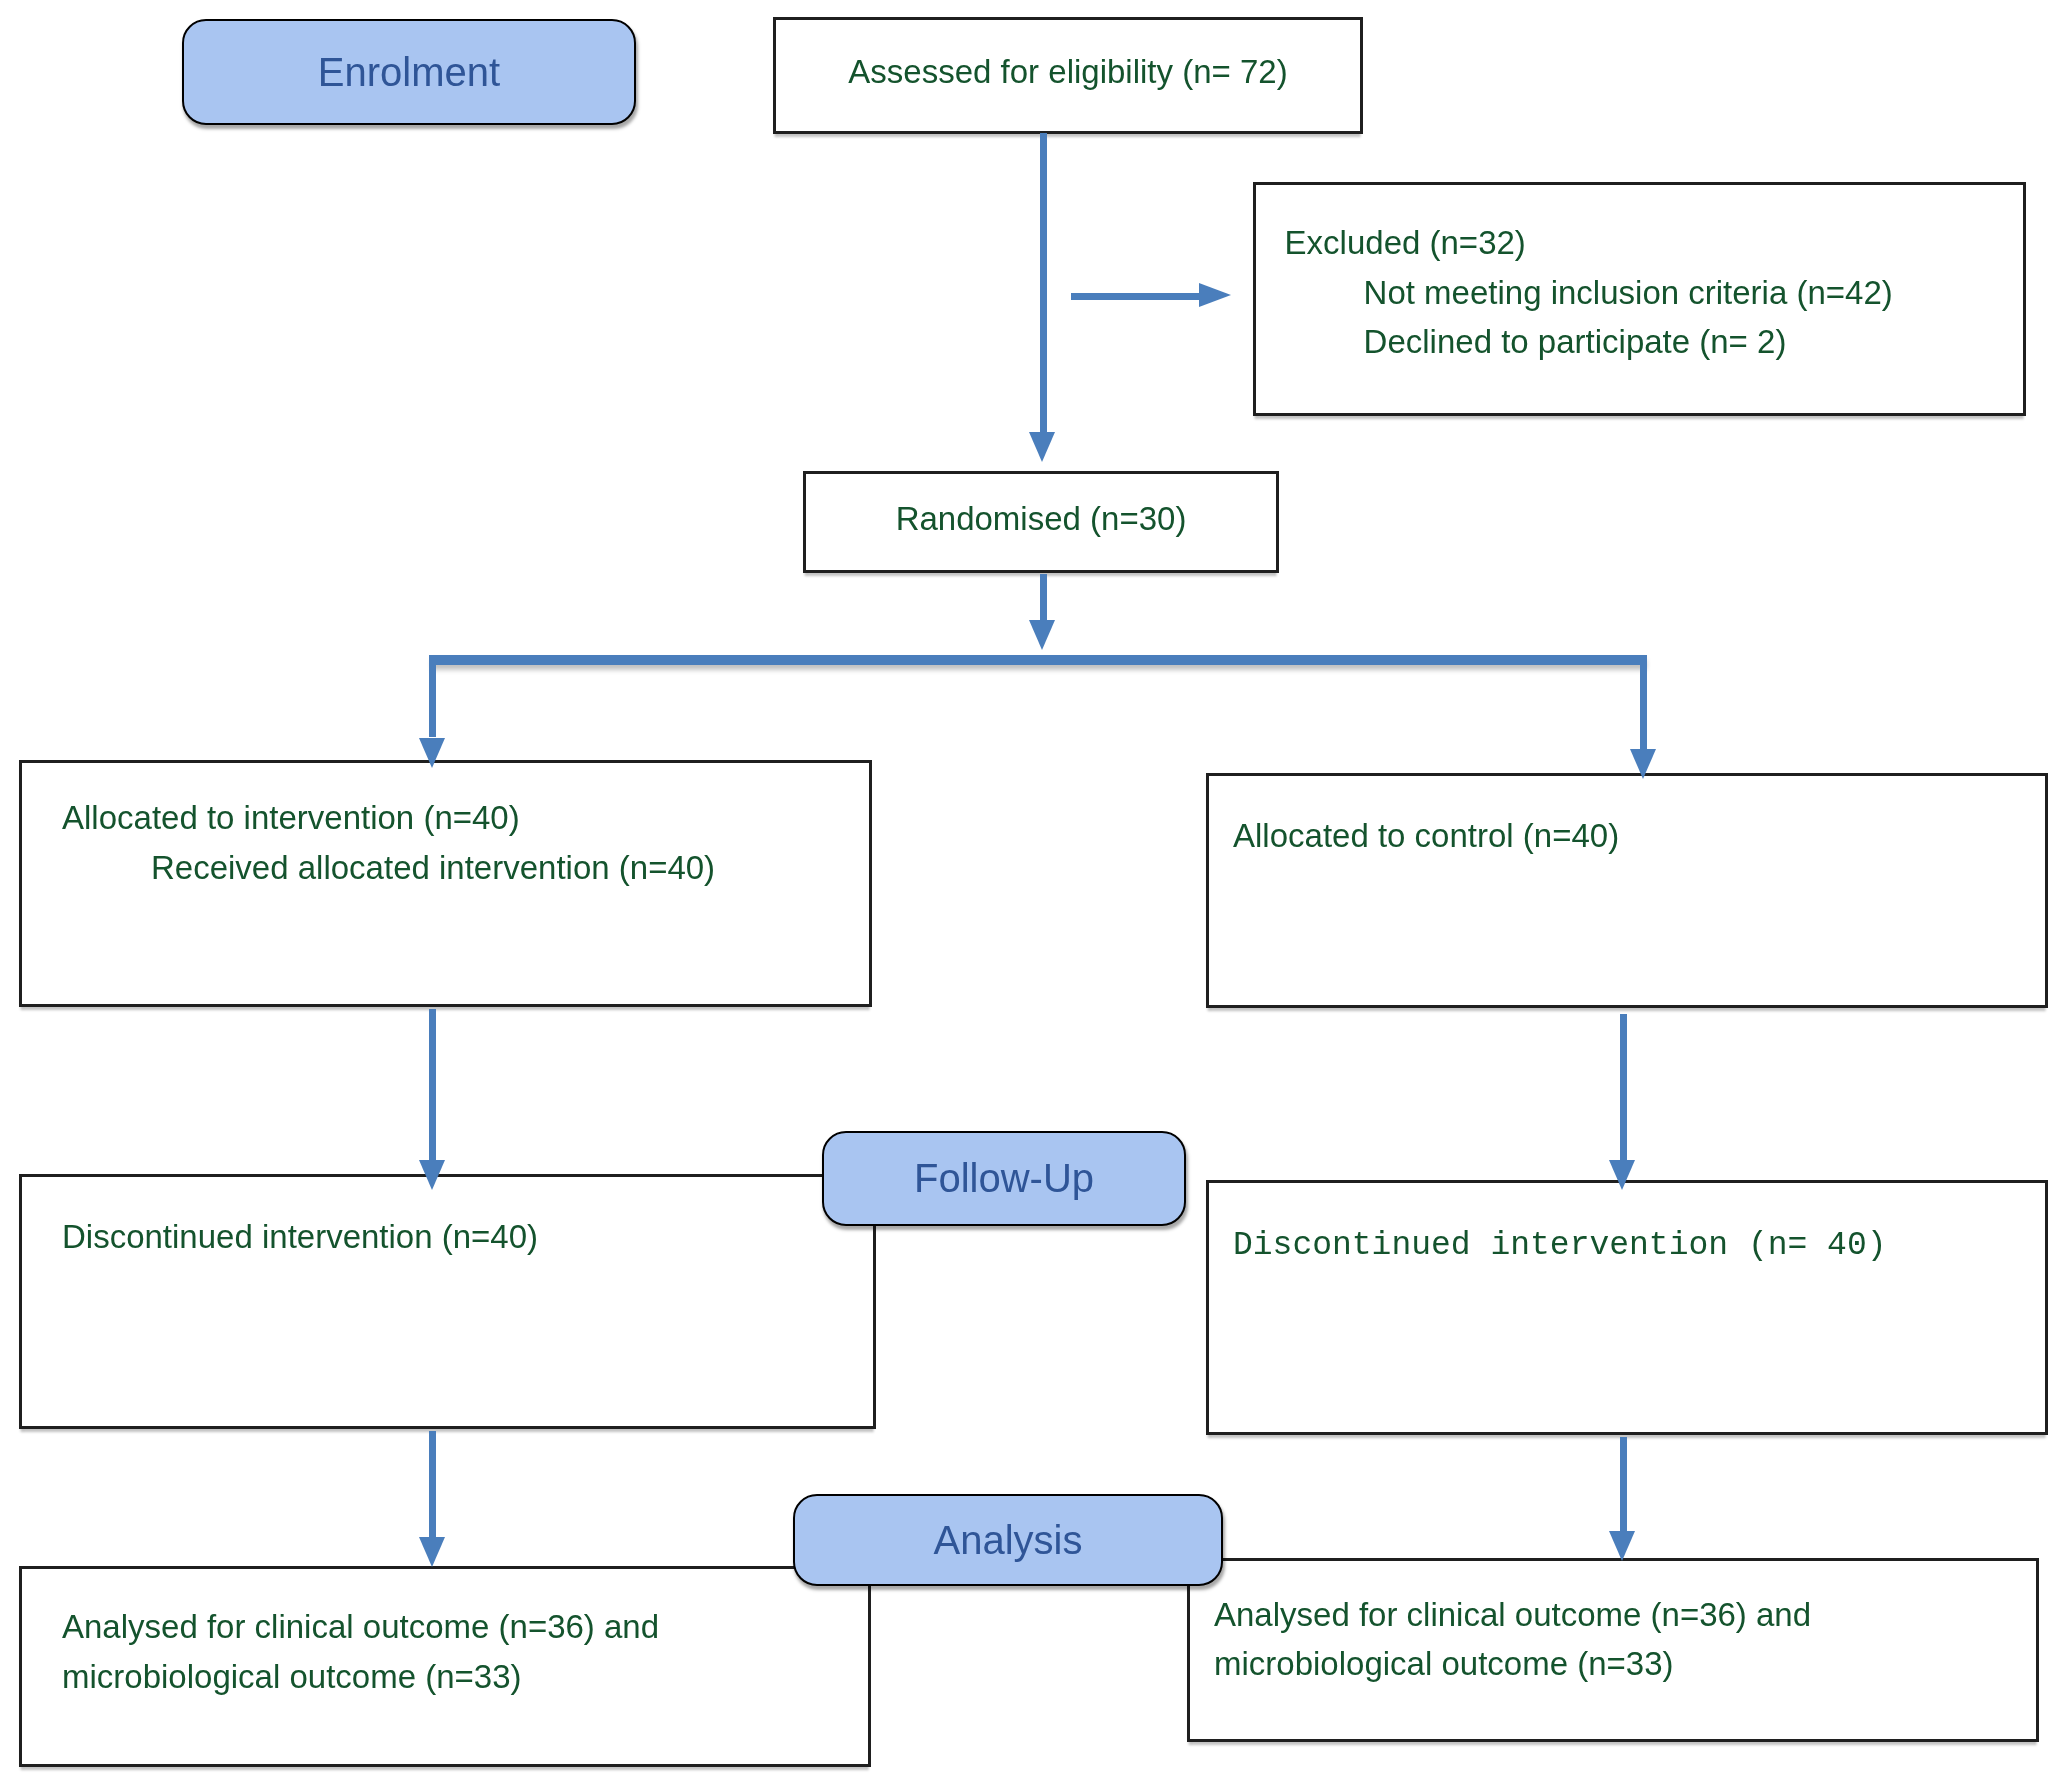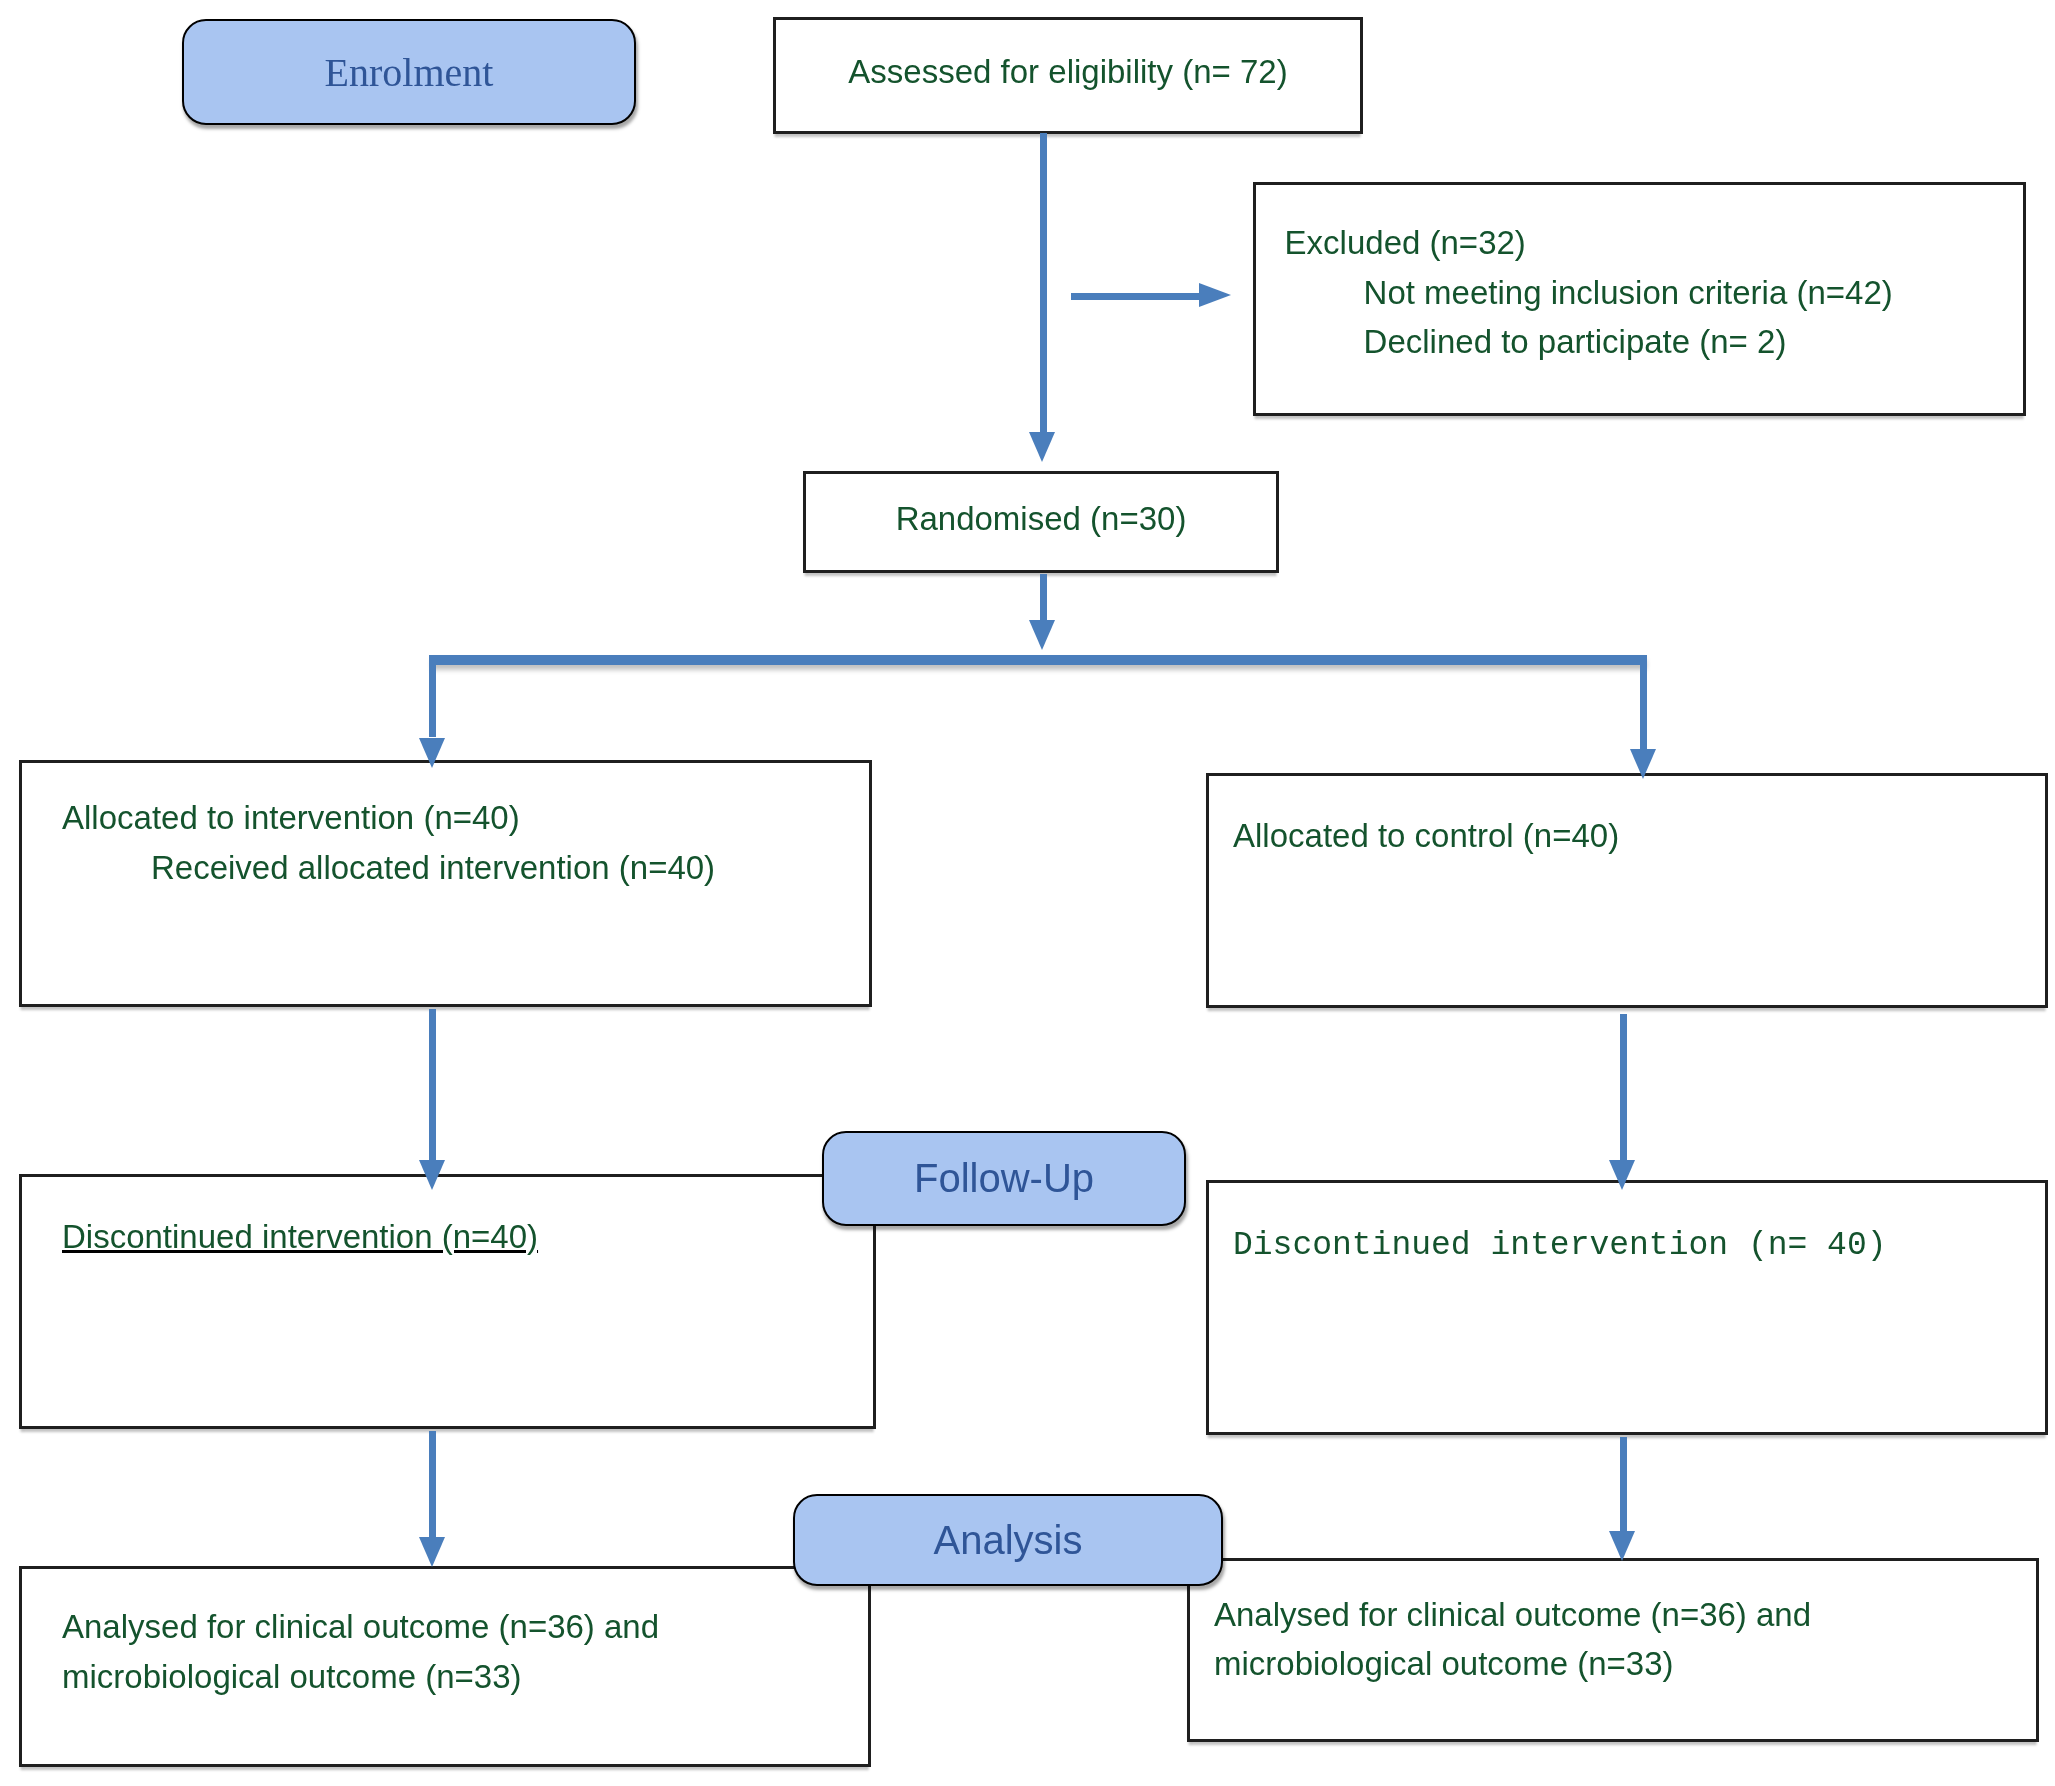--- a/index.html
+++ b/index.html
@@ -112,37 +112,37 @@
 
   <div class="box" style="left:19px; top:760px; width:853px; height:247px; padding:30px 16px 0 40px;">
     <div class="txt line">Allocated to intervention (n=40)</div>
     <div class="txt line indent-112">Received allocated intervention (n=40)</div>
   </div>
 
   <div class="box" style="left:1206px; top:773px; width:842px; height:235px; padding:35px 16px 0 24px;">
     <div class="txt line">Allocated to control (n=40)</div>
   </div>
 
-  <div class="box" style="left:19px; top:1174px; width:857px; height:255px; padding:35px 16px 0 40px;text-decoration:underline;">
+  <div class="box" style="left:19px; top:1174px; width:857px; height:255px; padding:35px 16px 0 40px;">
     <div class="txt line">Discontinued intervention (n=40)</div>
   </div>
 
   <div class="box" style="left:1206px; top:1180px; width:842px; height:255px; padding:38px 16px 0 24px;font-family:Liberation Mono, monospace;">
     <div class="txt line">Discontinued intervention (n= 40)</div>
   </div>
 
   <div class="box" style="left:19px; top:1566px; width:852px; height:201px; padding:33px 24px 0 40px;">
     <div class="txt">Analysed for clinical outcome (n=36) and microbiological outcome (n=33)</div>
   </div>
 
   <div class="box" style="left:1187px; top:1558px; width:852px; height:184px; padding:28.6px 24px 0 24px;">
     <div class="txt">Analysed for clinical outcome (n=36) and microbiological outcome (n=33)</div>
   </div>
 
-  <div class="badge" style="left:182px; top:19px; width:454px; height:106px;font-family:Liberation Serif, serif;">
+  <div class="badge" style="left:182px; top:19px; width:454px; height:106px;">
     <span>Enrolment</span>
   </div>
 
 
   <div class="badge" style="left:822px; top:1083px; width:364px; height:95px;margin-top:48px;">
     <span>Follow-Up</span>
   </div>
 
   <div class="badge" style="left:793px; top:1494px; width:430px; height:92px;">
     <span>Analysis</span>

